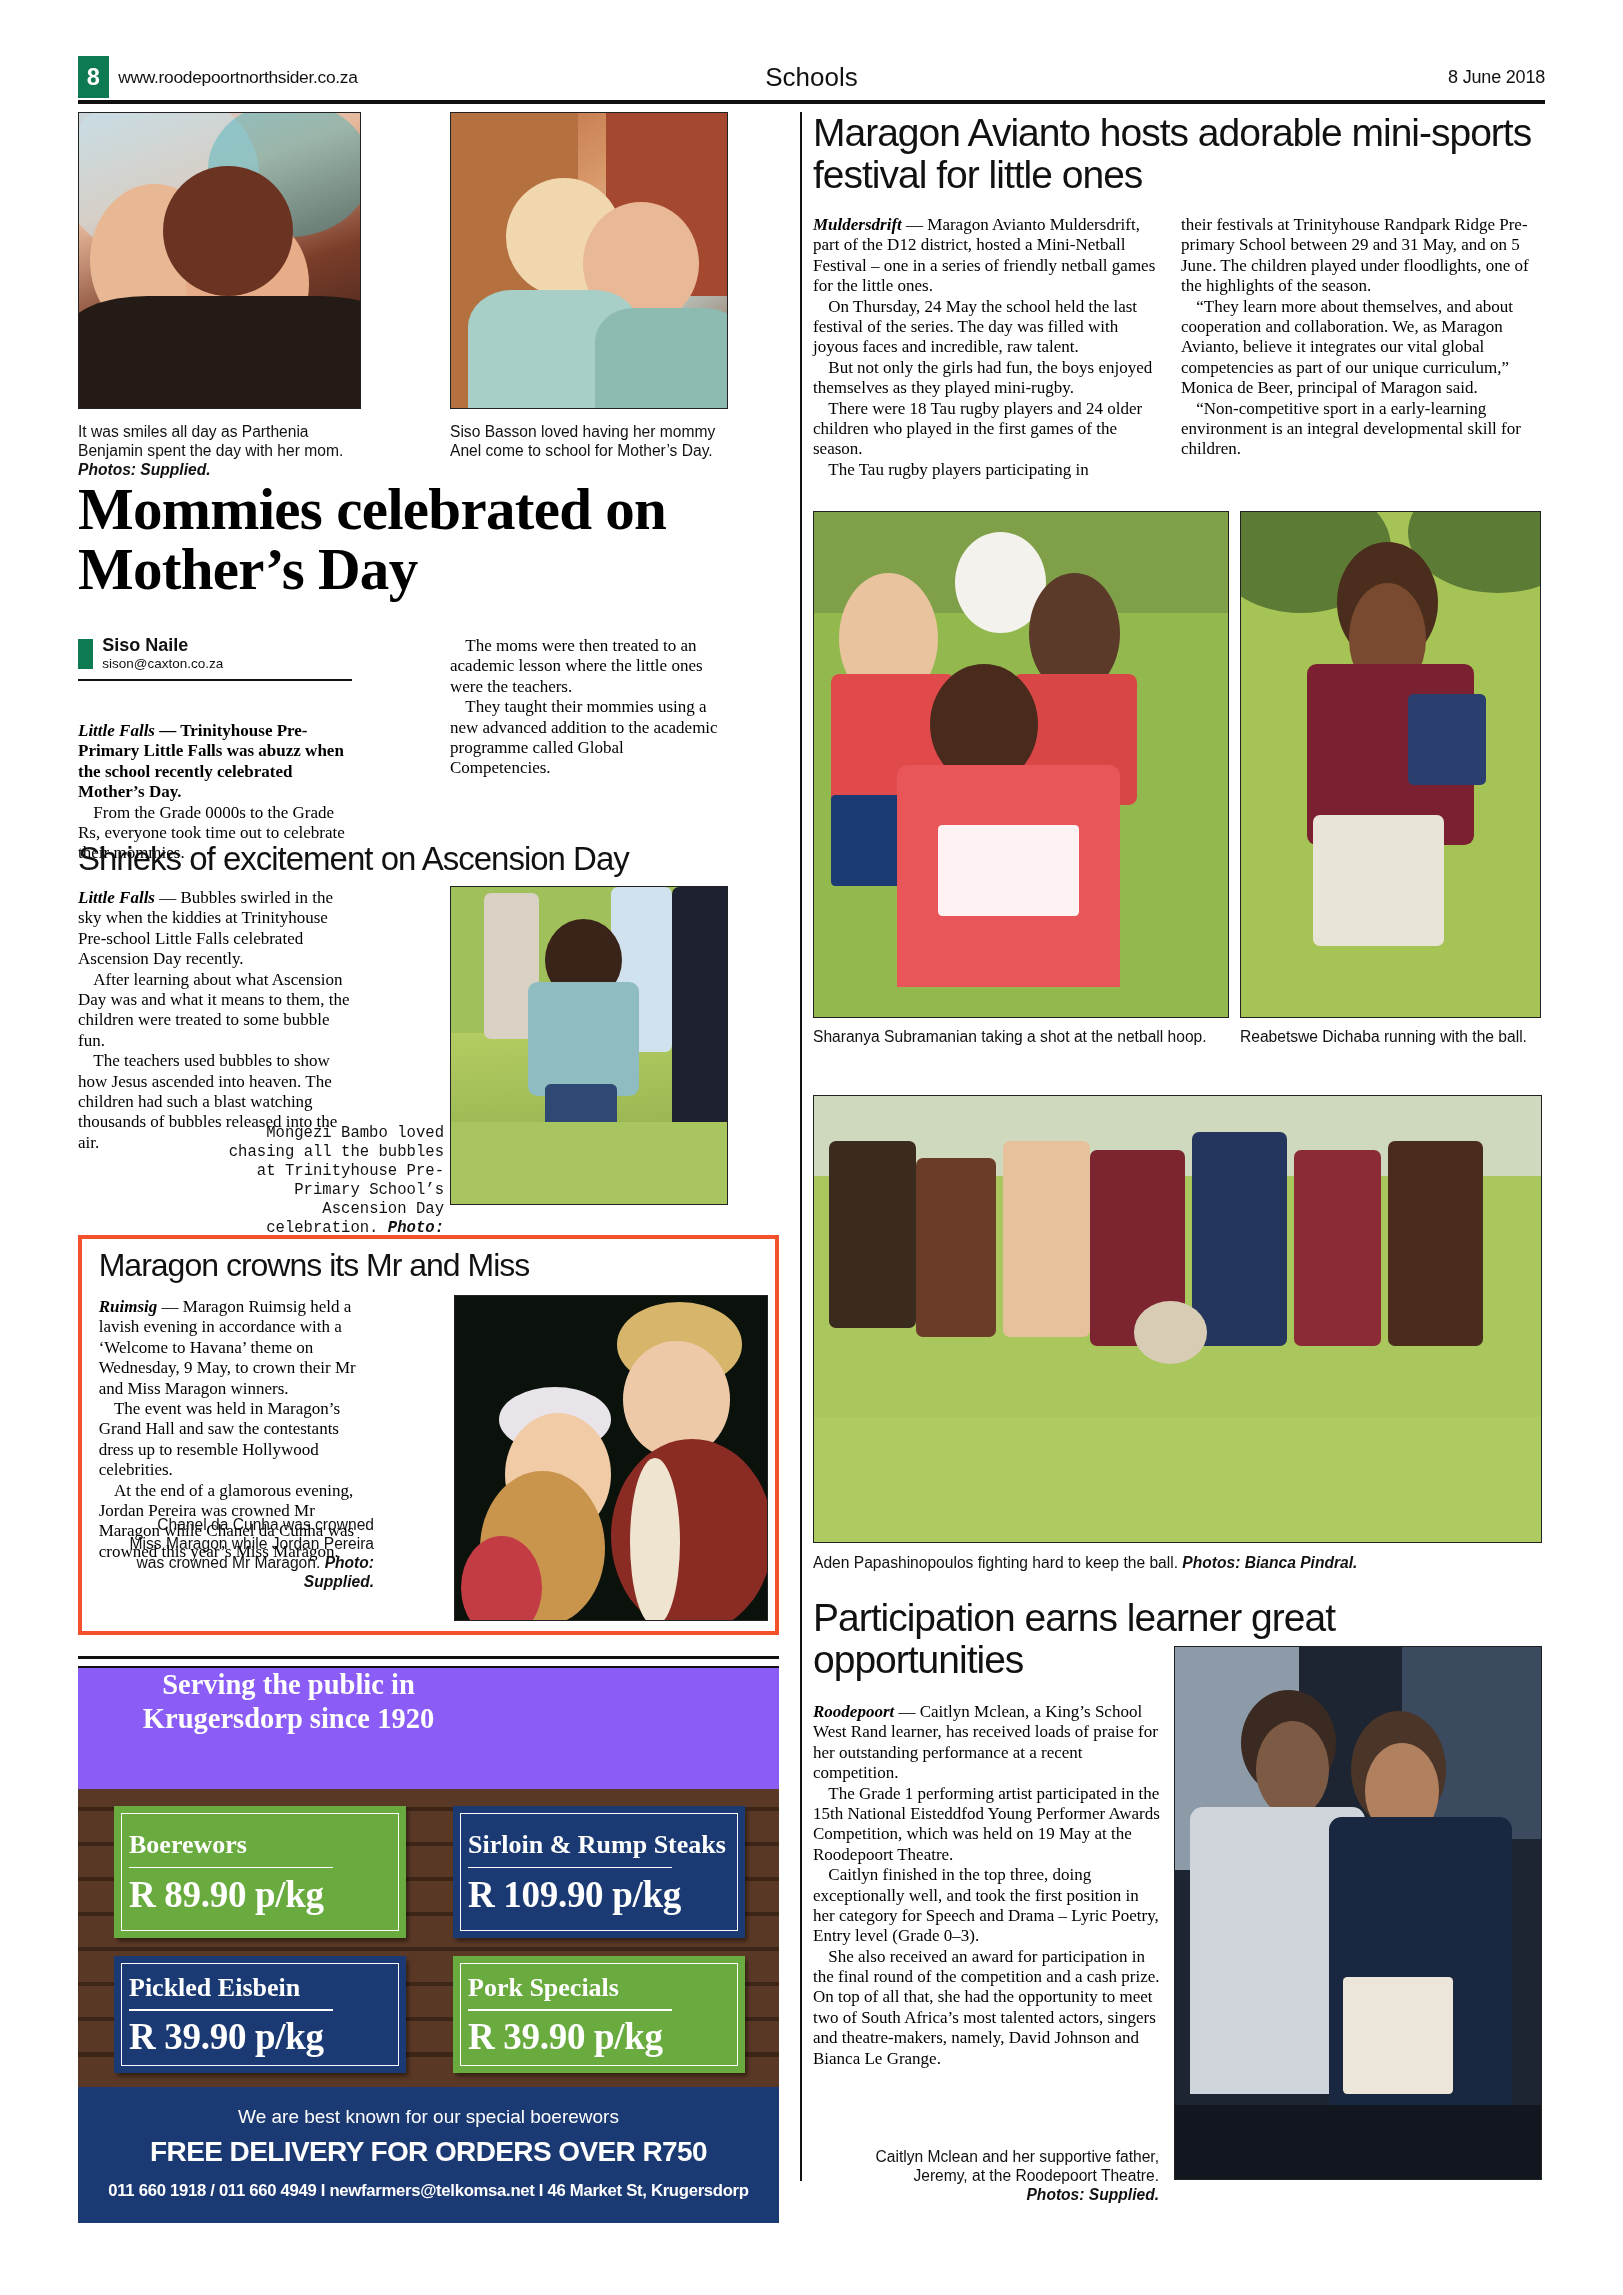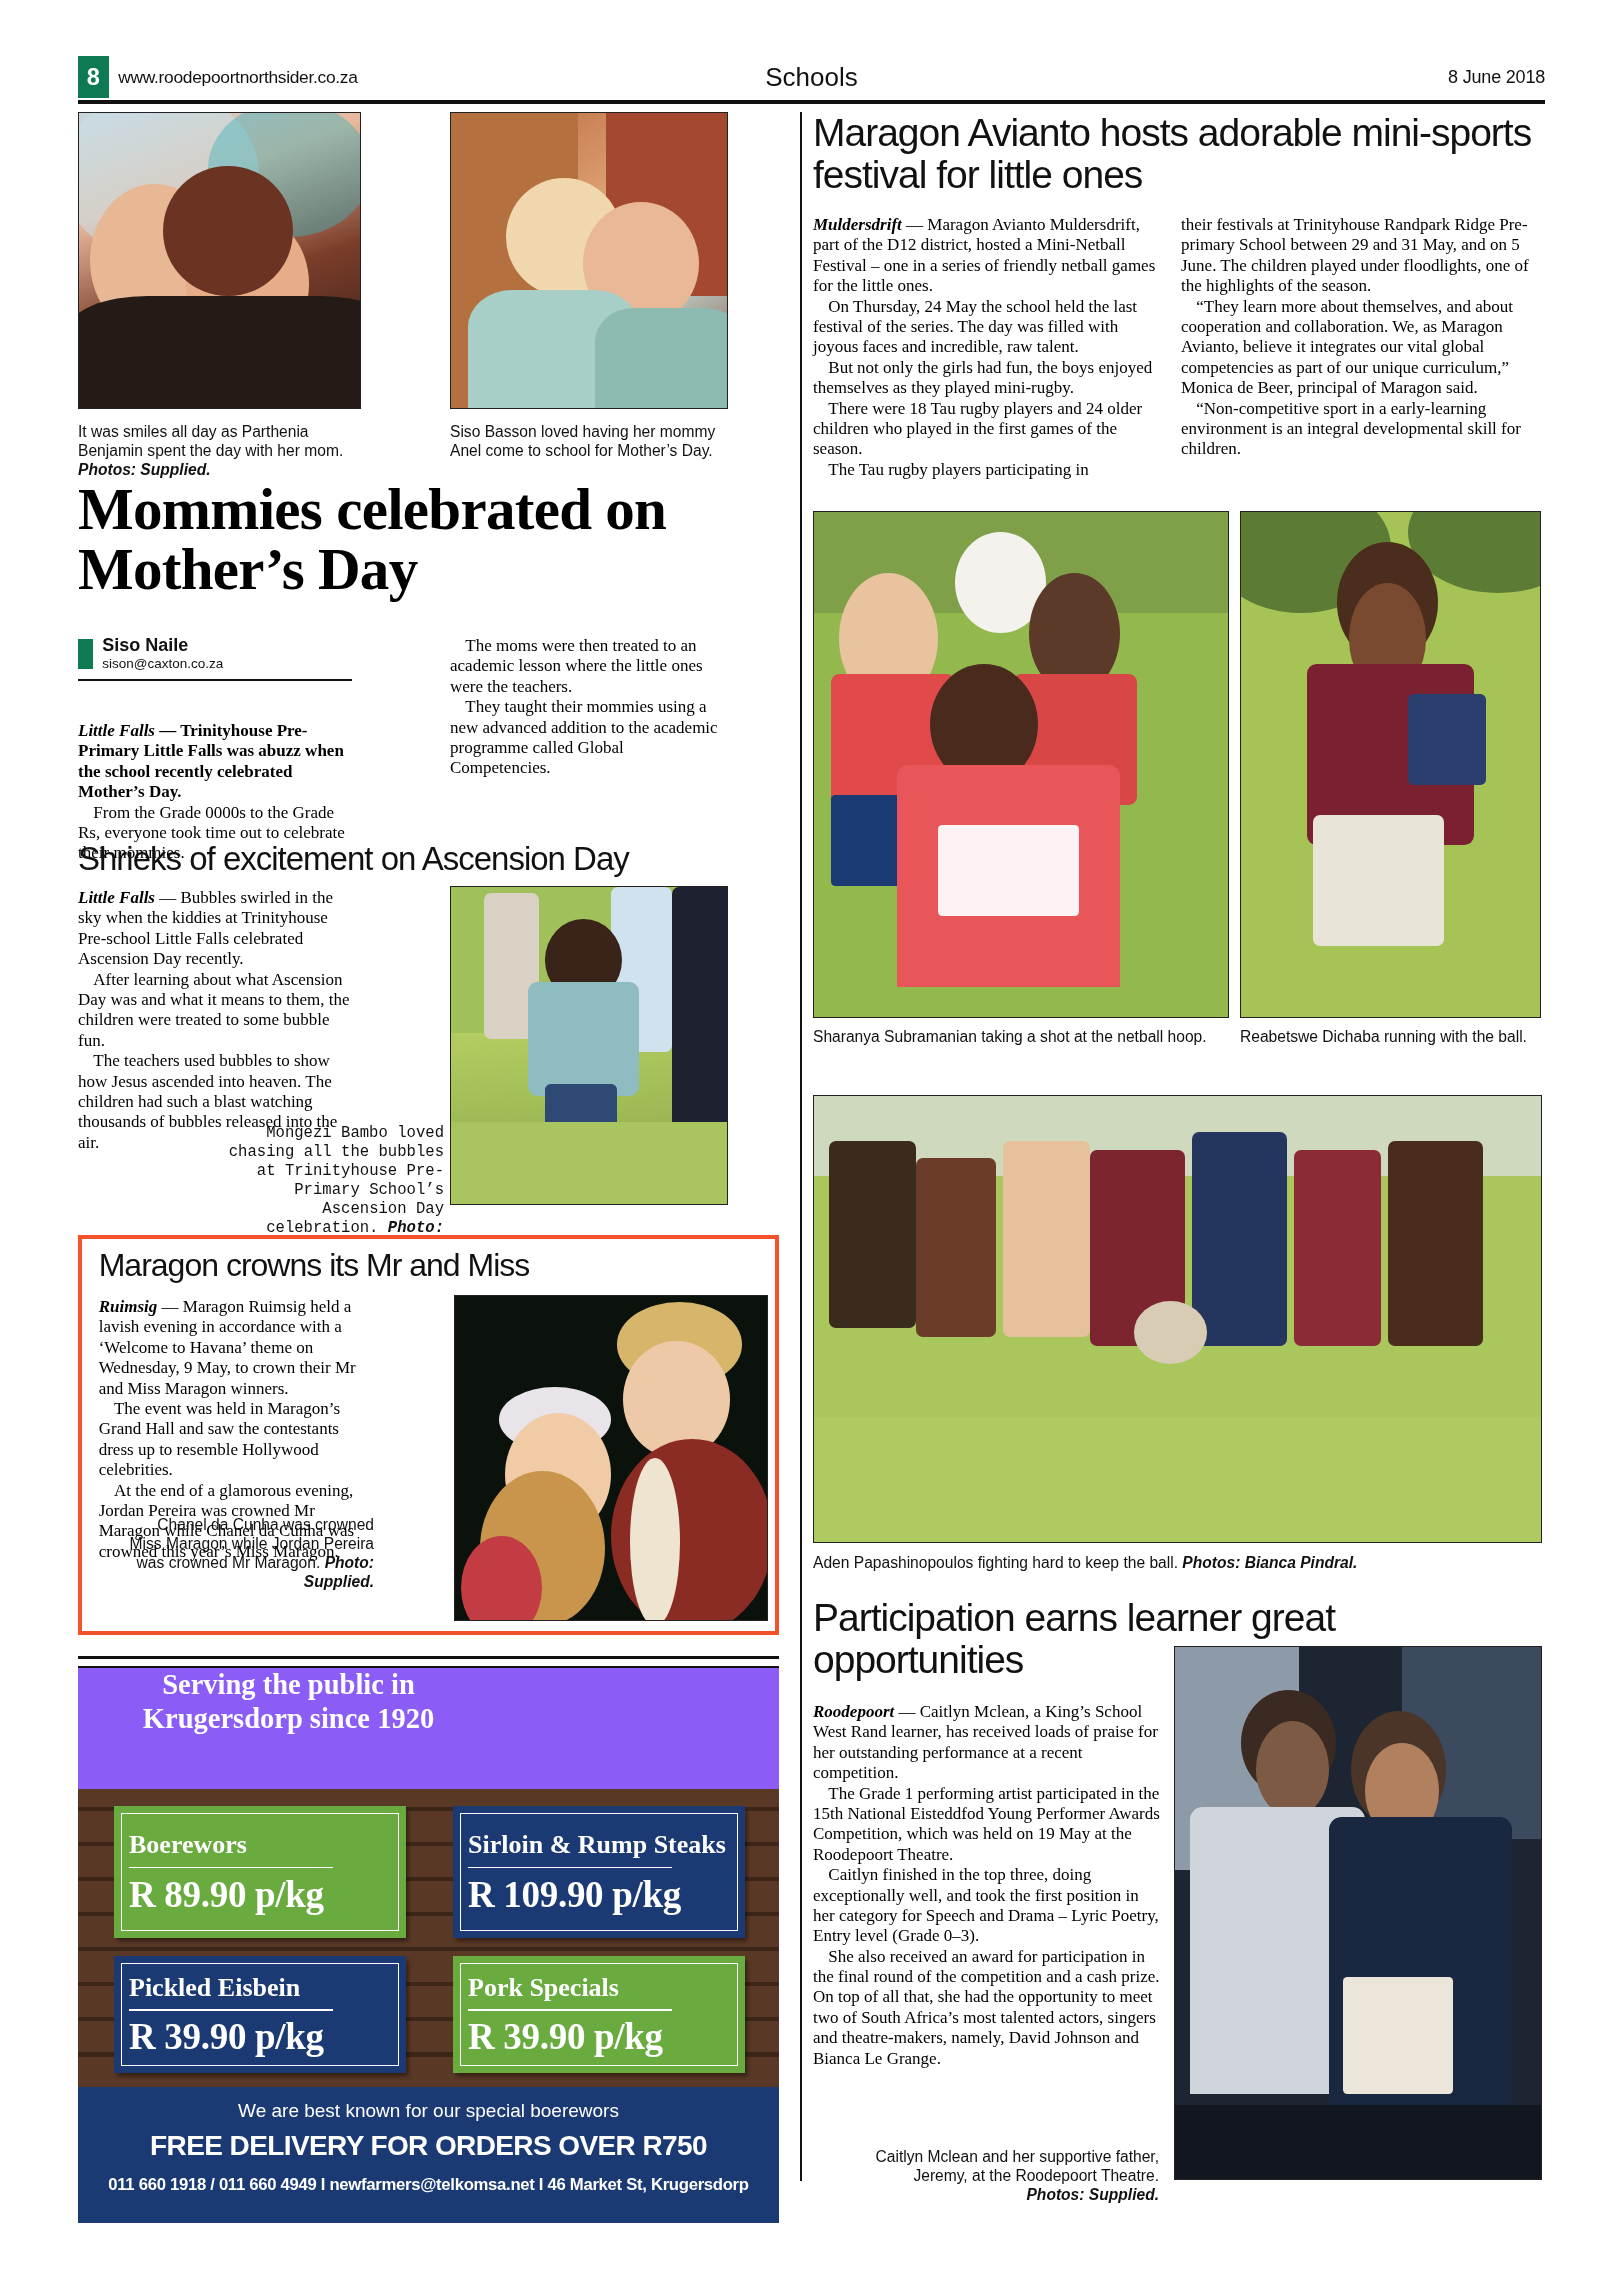--- a/index.html
+++ b/index.html
@@ -231,21 +231,21 @@
     font-size: 37px; text-align:center; line-height:1.0; letter-spacing:-0.3px;
   }
 
   .ad-footer {
     position:absolute; left:0; top:420px; width:701px; height: 135px;
     background:#1b3a74;
     font-family:"Liberation Sans", sans-serif;
     color:#fff;
     text-align:center;
   }
-  .af-l1 { font-size: 19px; padding-top: 12px; }
+  .af-l1 { font-size: 19px; padding-top: 18px; }
   .af-l2 { font-size: 28px; font-weight:700; padding-top: 8.3px; letter-spacing:-0.6px; }
   .af-l3 { font-size: 16.7px; font-weight:700; padding-top: 12.5px; letter-spacing:-0.3px; }
 
   
   .vrule { position:absolute; width:2.1px; background:#111; }
   #vrule-main { left: 800px; top: 112px; height: 2069px; }
 
   #headline-avianto {
     position:absolute; left:813px; top:112px; width:729px;
     font-size: 39px; line-height: 1.07;

